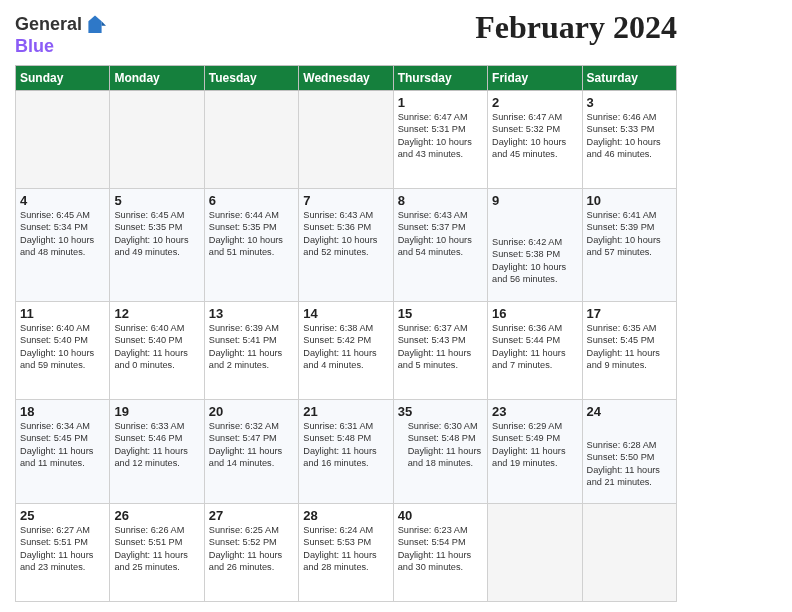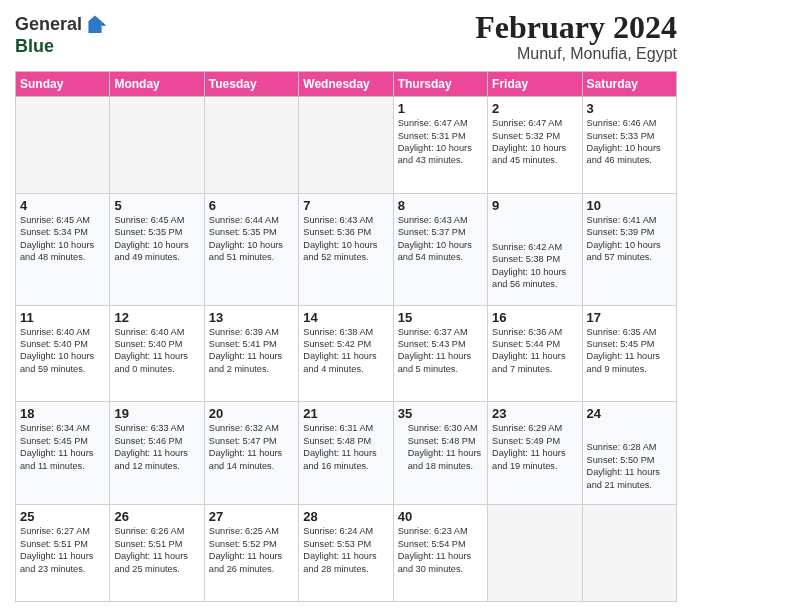--- a/index.html
+++ b/index.html
@@ -43,21 +43,21 @@
       font-weight: normal;
       color: #444;
     }
     table {
       width: 100%;
       border-collapse: collapse;
       flex: 1;
       table-layout: fixed;
     }
     thead tr th {
-      background-color: #ec4899;
+      background-color: #15803d;
       color: #fff;
       font-size: 12px;
       font-weight: bold;
       padding: 5px 4px;
       text-align: left;
       border: 1px solid #c0c0c0;
     }
     tbody tr td {
       border: 1px solid #d0d0d0;
       vertical-align: top;
@@ -92,26 +92,25 @@
 <div class="page">
   <div class="header">
     <div class="logo">
       <div>
         <div style="font-size:18px;font-weight:bold;color:#333;line-height:1.15;">
           <span style="color:#333;">General</span><svg style="display:inline;vertical-align:middle;margin-left:2px;width:22px;height:22px;" viewBox="0 0 30 30">
               <polygon points="6,26 24,26 24,10 15,2 6,10" fill="#2e78c8"></polygon>
               <polygon points="24,10 30,16 24,16" fill="#1a5fa8"></polygon>
             </svg>
         </div>
-        <div style="font-size:18px;font-weight:bold;color:#14532d;line-height:1.15;">Blue</div>
+        <div style="font-size:18px;font-weight:bold;color:#8b5cf6;line-height:1.15;">Blue</div>
       </div>
     </div>
     <div class="title-block">
       <h1>February 2024</h1>
-      <h2>Munuf, Monufia, Egypt</h2>
     </div>
   </div>
 
   <table>
     <thead>
       <tr>
       <th>Sunday</th>
           <th>Monday</th>
           <th>Tuesday</th>
           <th>Wednesday</th>

